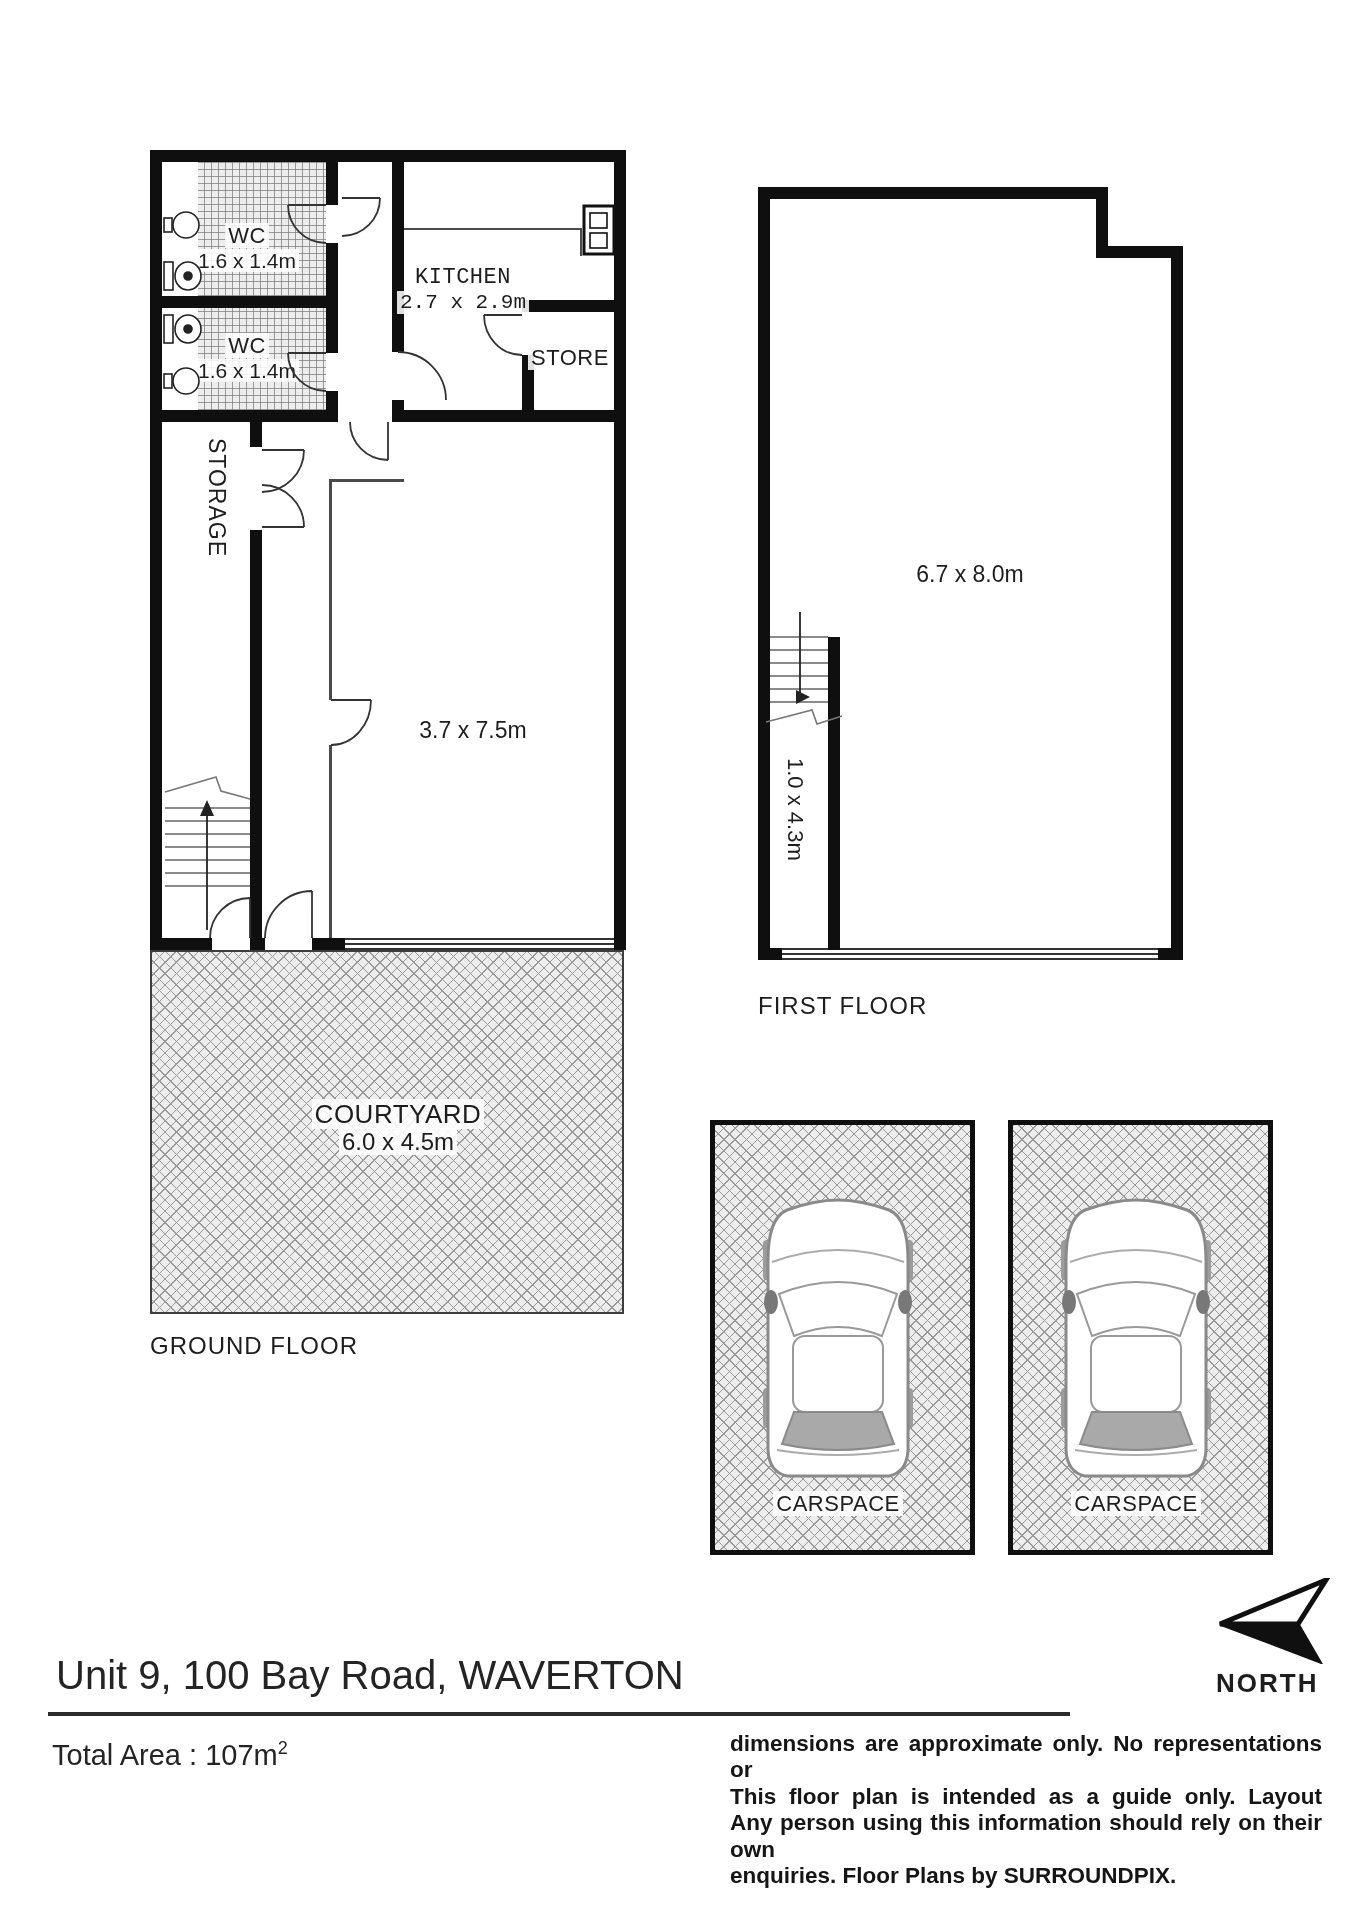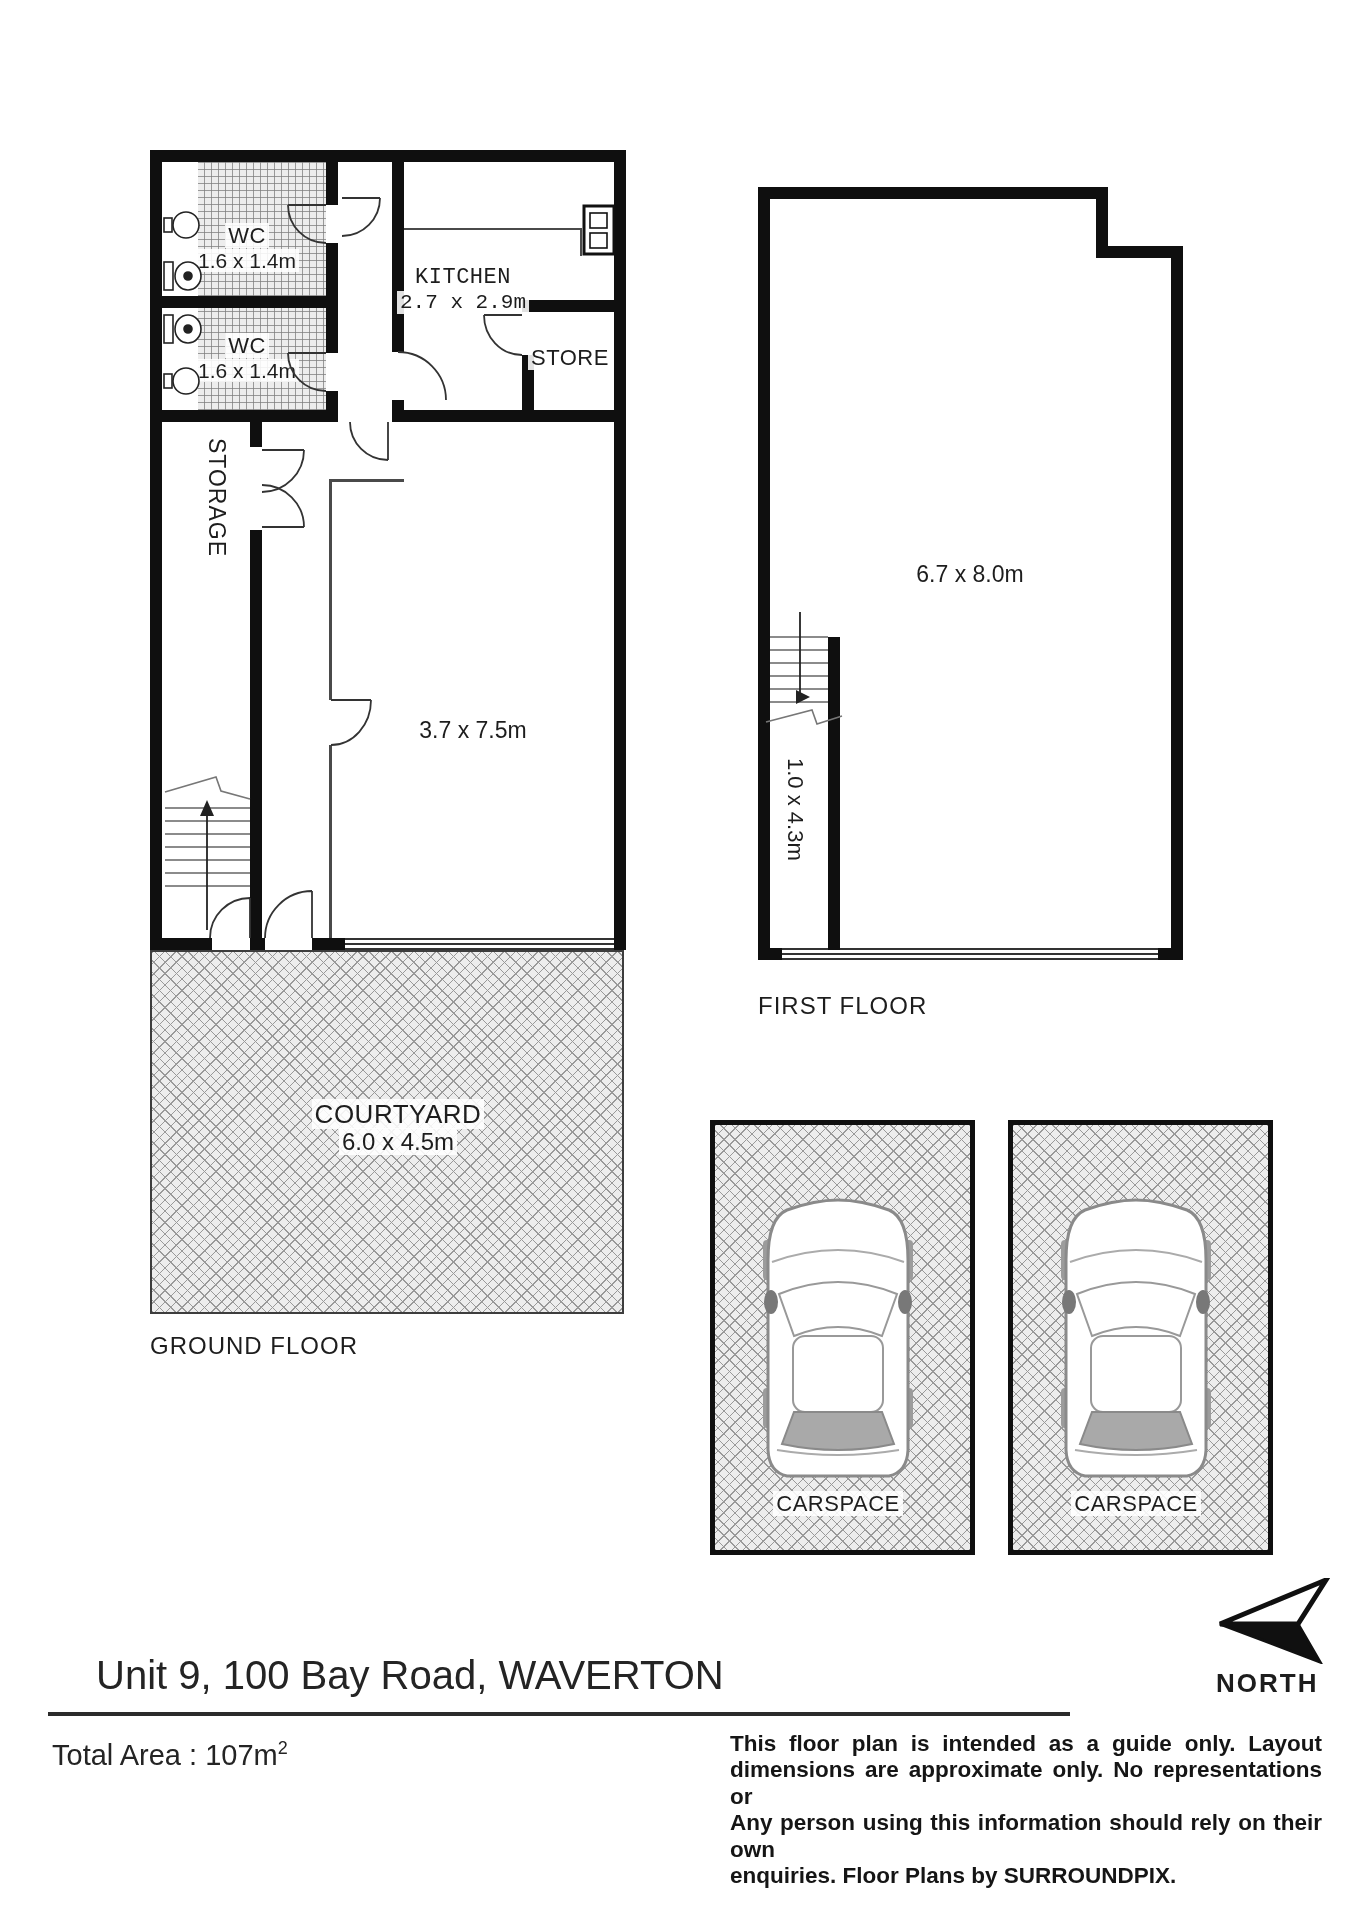--- a/index.html
+++ b/index.html
@@ -231,26 +231,26 @@
   <div class="lbl" style="left:1061px;top:1492px;width:150px;">
     <span style="font-size:22px;letter-spacing:.5px;">CARSPACE</span>
   </div>
 
   <svg class="abs" style="left:1218px;top:1578px;" width="112" height="86" viewBox="0 0 112 86">
     <polygon points="2,46 108,2 80,46" fill="#fff" stroke="#101010" stroke-width="5"></polygon>
     <polygon points="2,46 80,46 102,84" fill="#101010" stroke="#101010" stroke-width="3"></polygon>
   </svg>
   <div class="north-label" style="left:1216px;top:1668px;width:120px;">NORTH</div>
 
-  <div class="title" style="left:56px;top:1653px;margin-left:40px;">Unit 9, 100 Bay Road, WAVERTON</div>
+  <div class="title" style="left:56px;top:1653px;">Unit 9, 100 Bay Road, WAVERTON</div>
   <div class="rule" style="left:48px;top:1712px;width:1022px;height:4px;"></div>
   <div class="total" style="left:52px;top:1738px;">
     <span>Total Area :</span>
     <span>107m</span><sup>2</sup>
   </div>
   <div class="disc" style="left:730px;top:1731px;">
+    <div class="dline">dimensions are approximate only. No representations or</div>
     <div class="dline">This floor plan is intended as a guide only. Layout</div>
-    <div class="dline">dimensions are approximate only. No representations or</div>
     <div class="dline">Any person using this information should rely on their own</div>
     <div class="dline">enquiries. Floor Plans by SURROUNDPIX.</div>
   </div>
 
 </div>
 
 </body></html>

